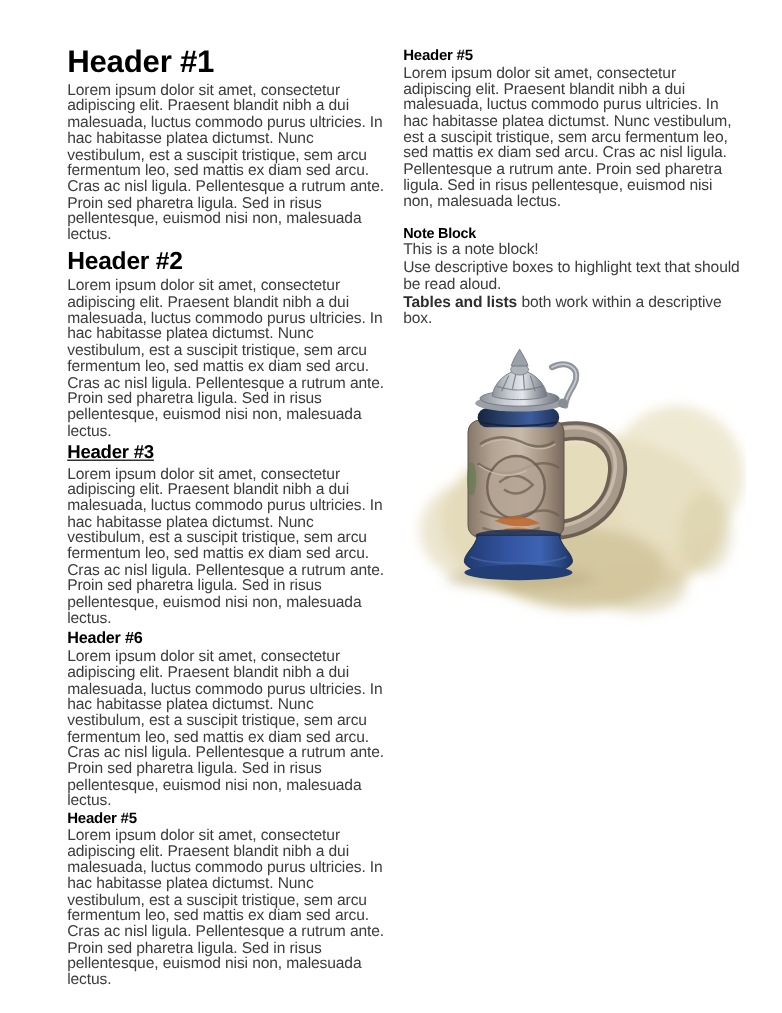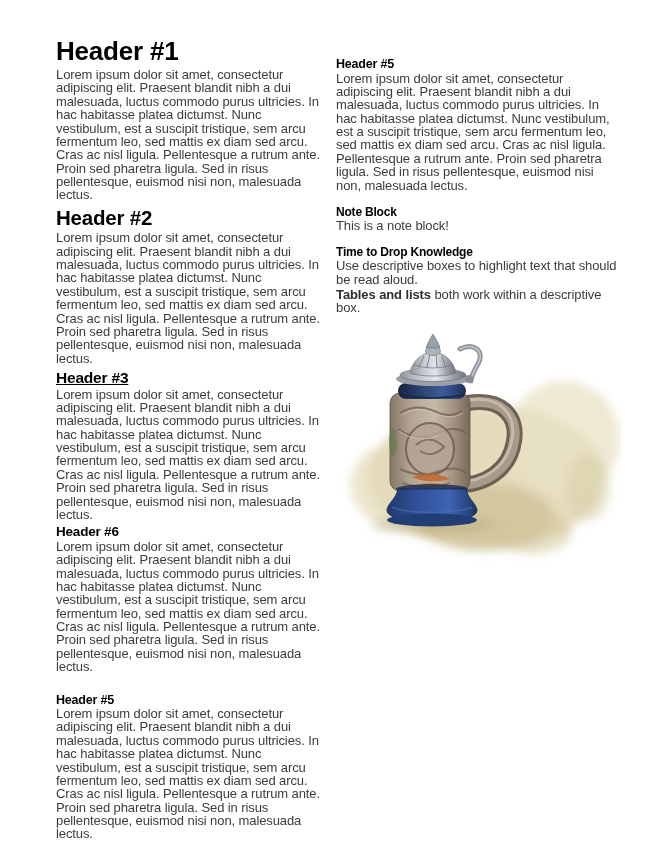--- a/index.html
+++ b/index.html
@@ -7,21 +7,21 @@
   .page{box-sizing:border-box;width:652px;height:844px;padding:38px 30px 0 56px;overflow:hidden;background:#ffffff;}
   .columns{display:flex;gap:8px;}
   .col-left{flex:0 0 272px;width:272px;}
   .col-right{flex:0 0 286px;width:286px;}
   p.body{font-size:13px;line-height:1.03;margin:0 0 2px 0;letter-spacing:-0.1px;}
   h1,h2,h3,h4,h5,h6{color:#000000;line-height:1;font-weight:700;letter-spacing:-0.2px;}
   h1{font-size:26px;margin:0 0 4px 0;}
   h2{font-size:20.5px;margin:6px 0 3px 0;}
   h3{font-size:15.5px;margin:5px 0 2px 0;text-decoration:underline;}
   h4{font-size:13.5px;margin:4px 0 1px 0;}
-  h5{font-size:12.5px;margin:20px 0 1px 0;}
+  h5{font-size:12.5px;margin:2px 0 1px 0;}
   h6{font-size:12px;margin:14px 0 1px 0;}
   strong{font-weight:700;color:#2e2e2e;}
   .figure{margin-top:12px;width:286px;}
 </style>
 </head>
 <body>
 
 <div class="page">
   <div class="columns">
 
@@ -50,21 +50,20 @@
 
     <div class="col-right">
       <section>
         <h5>Header #5</h5>
         <p class="body">Lorem ipsum dolor sit amet, consectetur adipiscing elit. Praesent blandit nibh a dui malesuada, luctus commodo purus ultricies. In hac habitasse platea dictumst. Nunc vestibulum, est a suscipit tristique, sem arcu fermentum leo, sed mattis ex diam sed arcu. Cras ac nisl ligula. Pellentesque a rutrum ante. Proin sed pharetra ligula. Sed in risus pellentesque, euismod nisi non, malesuada lectus.</p>
       </section>
 
       <h6>Note Block</h6>
       <p class="body">This is a note block!</p>
 
-      <h6>Time to Drop Knowledge</h6>
       <p class="body">Use descriptive boxes to highlight text that should be read aloud.</p>
 
       <p class="body"><strong>Tables and lists</strong><span> both work within a descriptive box.</span></p>
 
       <div class="figure">
         <svg width="286" height="238" viewBox="0 0 286 238" xmlns="http://www.w3.org/2000/svg">
           <defs>
             <filter id="wc" x="-40%" y="-40%" width="180%" height="180%">
                 <feGaussianBlur stdDeviation="5"></feGaussianBlur>
               </filter>

